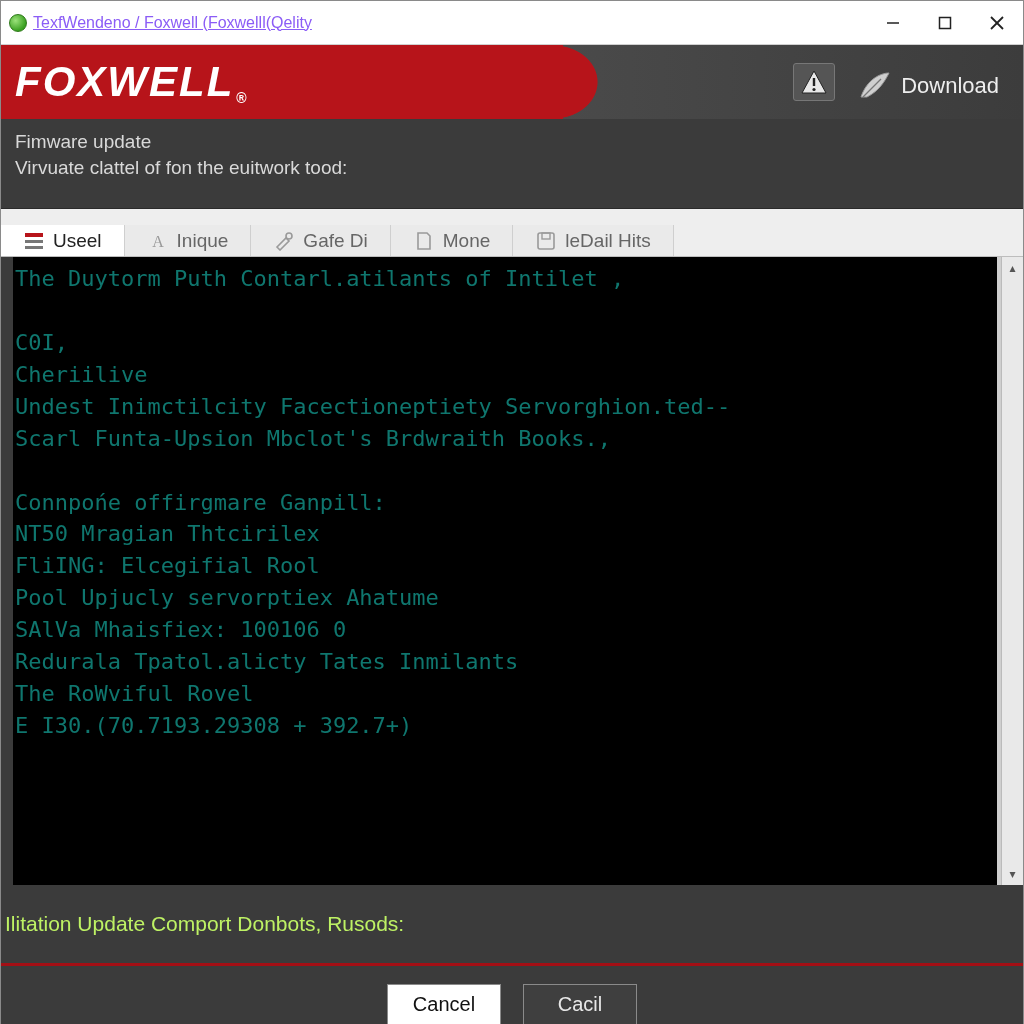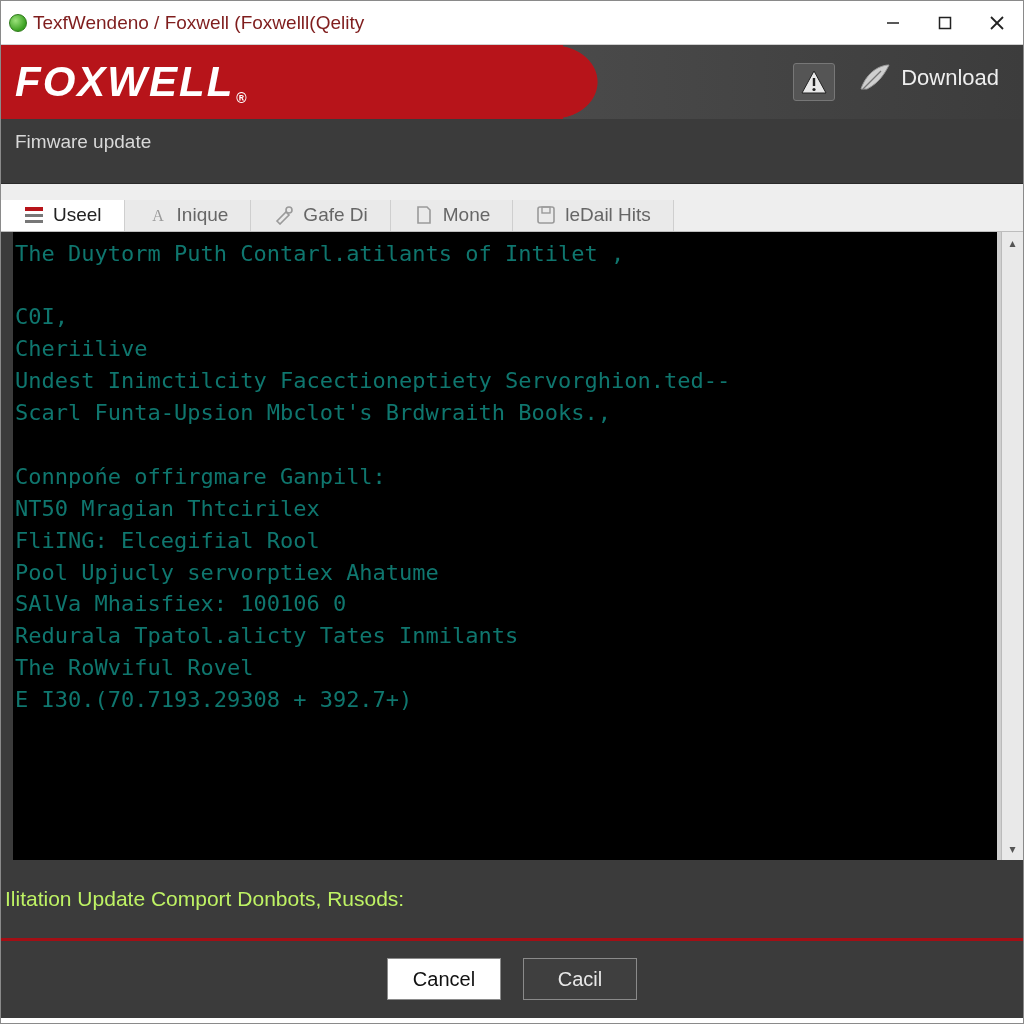--- a/index.html
+++ b/index.html
@@ -13,21 +13,21 @@
     height: 44px; display: flex; align-items: center; justify-content: space-between;
     background: #ffffff; border-bottom: 1px solid #d0d0d0;
     padding-left: 8px;
   }
   .titlebar-left { display:flex; align-items:center; gap:6px; }
   .title-icon {
     width: 18px; height: 18px; border-radius: 50%;
     background: radial-gradient(circle at 35% 35%, #9be27a, #3aa021 70%);
     border:1px solid #2e7a19;
   }
-  .title-text { font-size: 19px; color:#7f1d1d; white-space:nowrap; }
+  .title-text { font-size: 16px; color:#8b5cf6; white-space:nowrap;text-decoration:underline; }
   .window-controls { display:flex; height:100%; }
   .win-btn {
     width: 52px; height: 100%; display:flex; align-items:center; justify-content:center;
     font-size: 18px; color:#222; cursor:pointer;
   }
   .win-btn svg { stroke:#222; }
   
   .brandband {
     height: 74px; display:flex; align-items:center; justify-content:space-between;
     background: linear-gradient(to right, #b7141a 0%, #b7141a 55%, #4a4a4a 55%, #3c3c3c 100%);
@@ -37,21 +37,21 @@
     content:""; position:absolute; left:54%; top:0; height:100%; width:70px;
     background: radial-gradient(ellipse 90px 74px at 0% 50%, #b7141a 49%, transparent 50%);
     pointer-events:none;
   }
   .brand-logo {
     font-family: Impact, "Arial Black", sans-serif;
     font-size: 42px; letter-spacing: 2px; color:#fff;
     font-weight: 800; font-style: italic; display:flex; align-items:flex-end;
   }
   .brand-logo .reg { font-size:14px; vertical-align:super; font-style:normal; margin-left:2px; }
-  .brand-right { display:flex; align-items:flex-start; gap:22px; z-index:2; }
+  .brand-right { display:flex; align-items:flex-end; gap:22px; z-index:2; }
   .alert-box {
     width:42px; height:38px; background:#555; border:1px solid #777; border-radius:3px;
     display:flex; align-items:center; justify-content:center;
   }
   .download-wrap { display:flex; align-items:center; gap:10px; cursor:pointer; }
   .download-label { color:#eee; font-size:22px; }
   .feather-icon { width:34px; height:30px; }
   
   .subdesc {
     background:#3b3b3b; color:#d9d9d9;
@@ -159,20 +159,21 @@
           <path d="M4 26 C 10 8, 24 2, 32 2 C 28 10, 22 20, 10 26 Z" fill="#cfcfcf" stroke="#9a9a9a" stroke-width="1"></path>
           <line x1="6" y1="26" x2="24" y2="8" stroke="#777" stroke-width="1.2"></line>
         </svg>
         <span class="download-label">Download</span>
       </div>
     </div>
   </div>
 
   <div class="subdesc">
     <div class="line1">Fimware update</div>
+    <div class="line2">Virvuate clattel of fon the euitwork tood:</div>
   </div>
 
   <div class="tabstrip">
     <div class="tab active">
       <span class="ticon">
         <svg width="20" height="20" viewBox="0 0 20 20">
             <rect x="1" y="2" width="18" height="4" fill="#b7141a"></rect>
             <rect x="1" y="9" width="18" height="3" fill="#777"></rect>
             <rect x="1" y="15" width="18" height="3" fill="#777"></rect>
           </svg>

